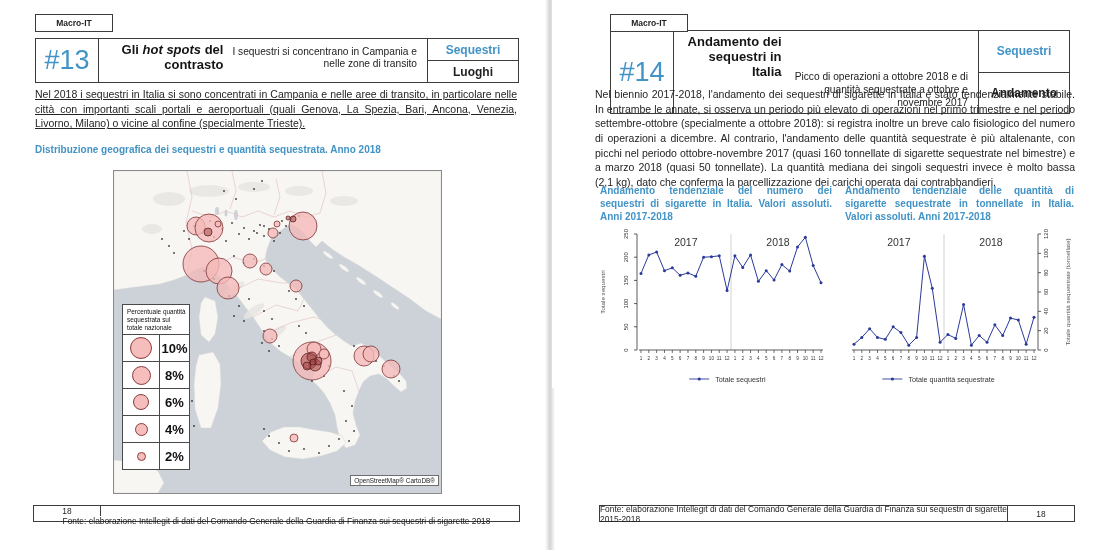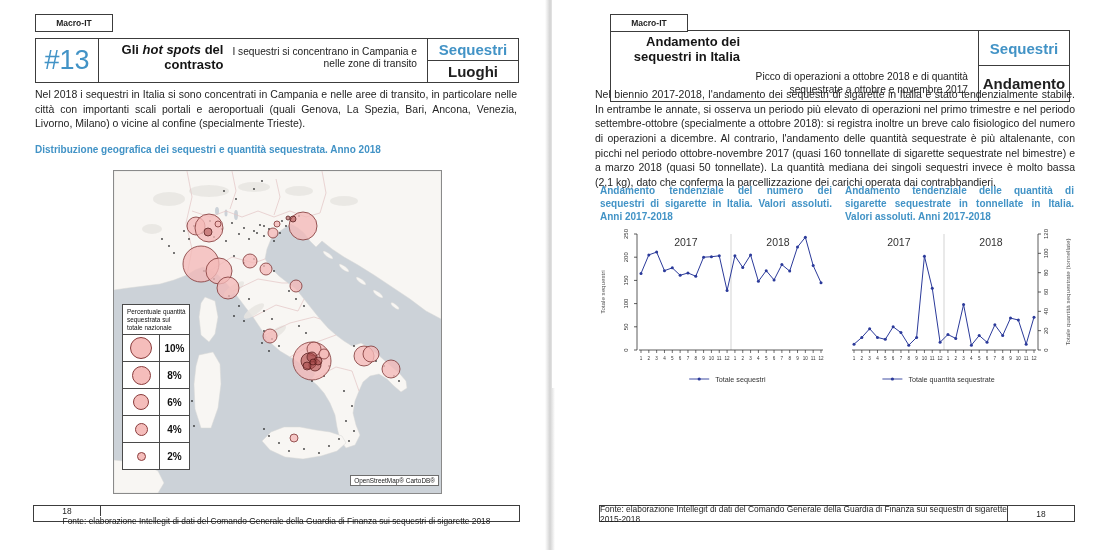--- a/index.html
+++ b/index.html
@@ -17,39 +17,39 @@
              display:flex;align-items:center;justify-content:center;
              font-size:8.5px;font-weight:bold;color:#1f1f1f;background:#fff;z-index:2;}
   .header-box{position:absolute;top:30px;border:1px solid var(--line);display:flex;background:#fff;}
   .num-cell{width:62px;border-right:1px solid var(--line);display:flex;align-items:center;
             justify-content:center;font-size:27px;color:var(--blue);}
   .title-cell{flex:1;padding:4px 10px 4px 11px;display:flex;flex-direction:row;justify-content:center;text-align:right;}
   .title-line{font-size:13px;font-weight:bold;color:#151515;line-height:1.15;}
   .title-line .it{font-style:italic;}
   .subtitle{font-size:10.2px;color:#222;margin-top:2.5px;line-height:1.25;}
   .tags{width:90px;border-left:1px solid var(--line);display:flex;flex-direction:column;}
-  .tag{flex:1;display:flex;align-items:center;justify-content:center;font-size:15px;font-weight:bold;color:#1f1f1f;}
+  .tag{flex:1;display:flex;align-items:center;justify-content:center;font-size:12px;font-weight:bold;color:#1f1f1f;}
   .tag + .tag{border-top:1px solid var(--line);}
   .tag.blue{color:var(--blue);}
 
   .bodytext{position:absolute;font-size:10.5px;line-height:1.4;text-align:justify;color:#242424;}
   .caption{position:absolute;font-size:10px;font-weight:bold;color:var(--blue);
            line-height:1.3;text-align:justify;}
 
   
   #map-wrap{position:absolute;left:113px;top:170px;width:327px;height:322px;
             border:1px solid #8a8a8a;background:#ccd2d8;}
   #map-svg{position:absolute;left:0;top:0;}
   #map-legend{position:absolute;left:8px;top:133px;width:66px;background:#fff;
               border:1px solid #4a4a4a;z-index:3;}
   #map-legend .lg-title{padding:3px 3px 2px 4px;font-size:6.4px;line-height:1.25;color:#111;}
   .lg-row{display:flex;border-top:1px solid #4a4a4a;height:26px;}
   .lg-circle-cell{width:36px;border-right:1px solid #4a4a4a;display:flex;align-items:center;justify-content:center;}
   .lg-circle{border-radius:50%;background:#f5bdbb;border:1px solid #8a3c3c;box-sizing:border-box;}
-  .lg-pct{flex:1;display:flex;align-items:center;justify-content:center;font-size:10px;font-weight:bold;color:#111;}
+  .lg-pct{flex:1;display:flex;align-items:center;justify-content:center;font-size:13px;font-weight:bold;color:#111;}
   #map-attrib{position:absolute;right:2px;bottom:7px;background:#fff;border:1px solid #6e6e6e;
               padding:1px 3px;font-size:6.4px;color:#222;z-index:3;}
 
   
   .chart-svg{position:absolute;top:220px;}
   #chart-0{left:45px;}
   #chart-1{left:290px;}
 
   
   .footer{position:absolute;top:505px;height:15px;border:1px solid var(--line);display:flex;
@@ -74,21 +74,21 @@
     <div class="title-cell">
       <div class="title-line"><span>Gli </span><span class="it">hot spots</span><span> del contrasto</span></div>
       <div class="subtitle">I sequestri si concentrano in Campania e nelle zone di transito</div>
     </div>
     <div class="tags">
       <div class="tag blue">Sequestri</div>
       <div class="tag">Luoghi</div>
     </div>
   </div>
 
-  <div class="bodytext" style="left:35px;top:87px;width:482px;">Nel 2018 i sequestri in Italia si sono concentrati in Campania e nelle aree di transito, in particolare nelle città con importanti scali portali e aeroportuali (quali Genova, La Spezia, Bari, Ancona, Venezia, Livorno, Milano) o vicine al confine (specialmente Trieste).</div>
+  <div class="bodytext" style="left:35px;top:87px;width:482px;text-decoration:underline;">Nel 2018 i sequestri in Italia si sono concentrati in Campania e nelle aree di transito, in particolare nelle città con importanti scali portali e aeroportuali (quali Genova, La Spezia, Bari, Ancona, Venezia, Livorno, Milano) o vicine al confine (specialmente Trieste).</div>
 
   <div class="caption" style="left:35px;top:143px;width:482px;">Distribuzione geografica dei sequestri e quantità sequestrata. Anno 2018</div>
 
   <div id="map-wrap">
     <svg id="map-svg" width="327" height="322" viewBox="0 0 327 322">
 
       <rect x="0" y="0" width="327" height="322" fill="#ccd2d8"></rect>
 
       <path fill="#f8f6f3" stroke="#d8d8d6" stroke-width="0.5" d="M0,0 L327,0 L327,148
         L312,140 L296,128 L278,116 L260,104 L244,94 L230,86 L218,78 L208,70
@@ -313,20 +313,21 @@
 
 <div class="gutter"></div>
 
 <div class="page" id="page-right">
 
   <div class="macro-tab" style="left:58px;">
     <span>Macro-IT</span>
   </div>
 
   <div class="header-box" style="left:58px;width:458px;min-height:46px;">
+    <div class="num-cell">#14</div>
     <div class="title-cell">
       <div class="title-line">Andamento dei sequestri in Italia</div>
       <div class="subtitle" style="max-width:285px;margin-top:36px;">Picco di operazioni a ottobre 2018 e di quantità sequestrate a ottobre e novembre 2017</div>
     </div>
     <div class="tags">
       <div class="tag blue">Sequestri</div>
       <div class="tag">Andamento</div>
     </div>
   </div>
 

